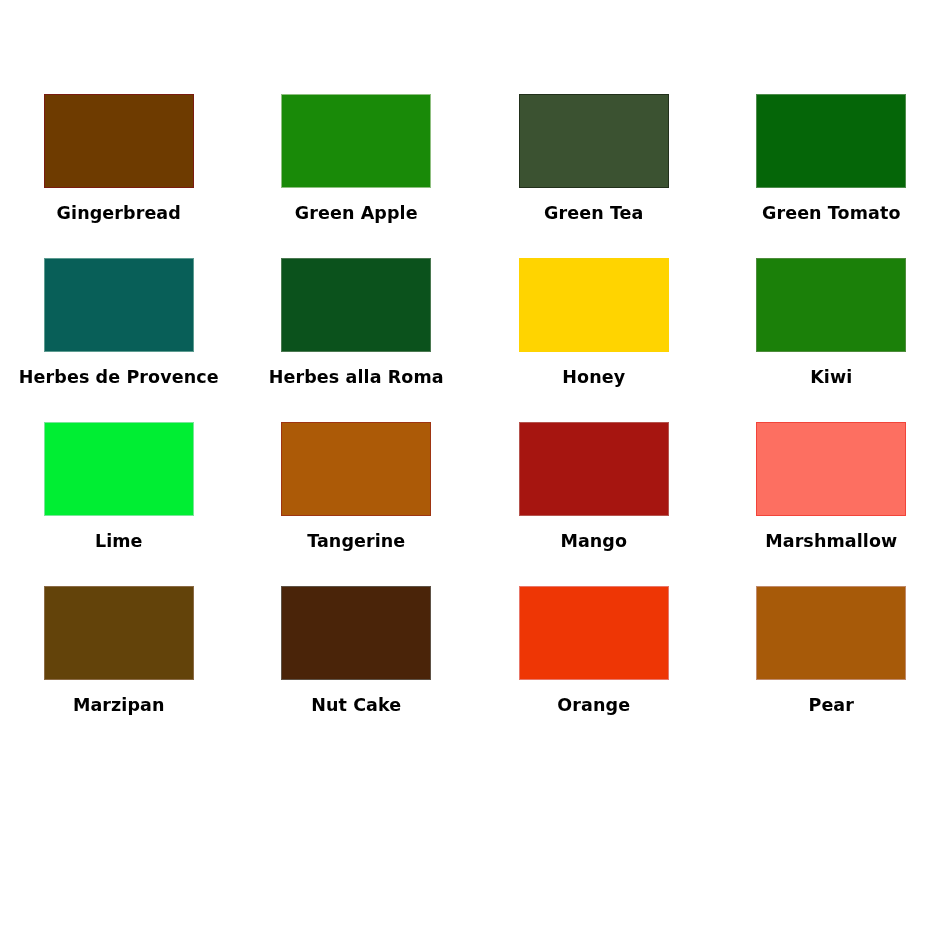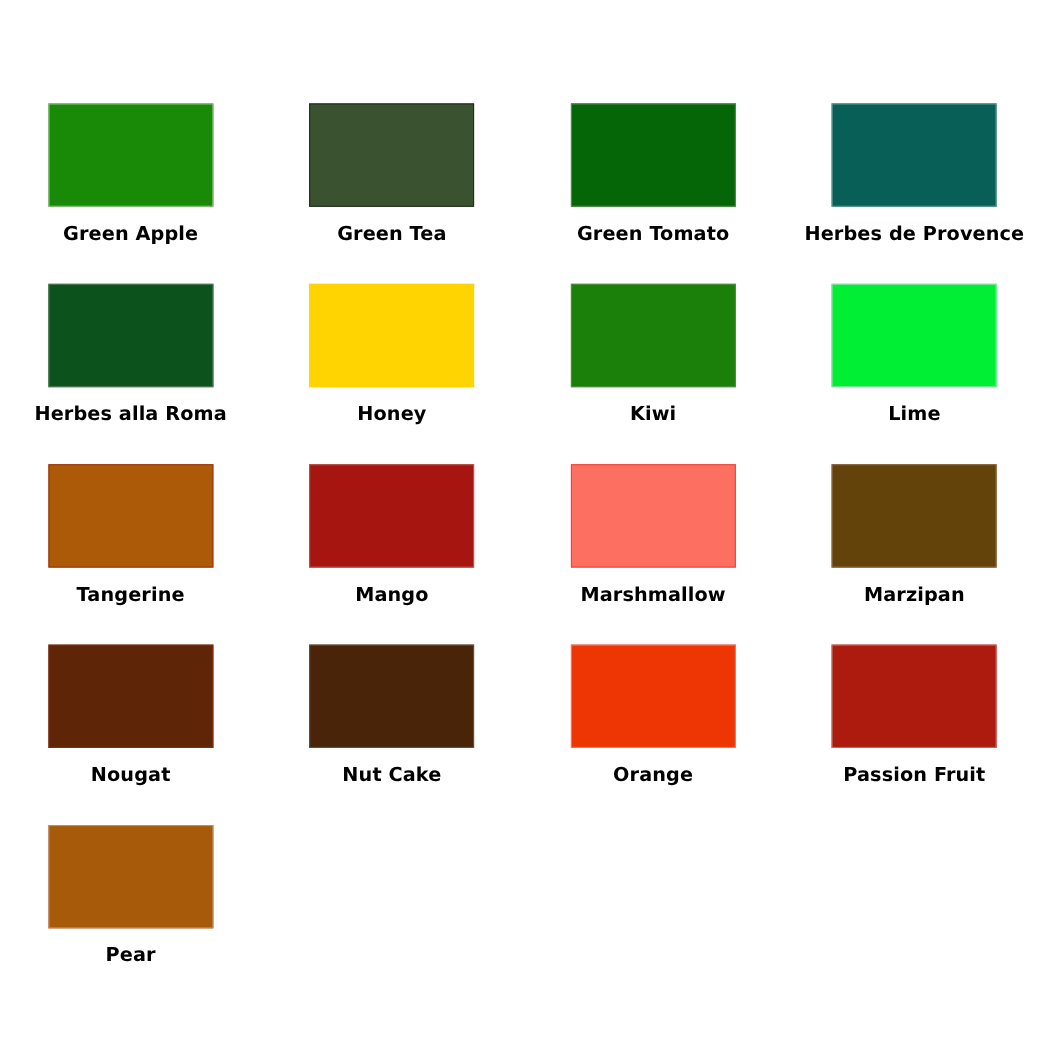--- a/index.html
+++ b/index.html
@@ -61,20 +61,24 @@
     letter-spacing: 0.1px;
   }
 </style>
 </head>
 <body>
 
 <div id="palette-page">
 
   <div id="swatch-grid">
       <div class="swatch-cell">
+        <div class="swatch-chip" style="background-color: rgb(110, 59, 0); border-color: rgb(122, 27, 16);"></div>
+        <div class="swatch-label">Gingerbread</div>
+      </div>
+      <div class="swatch-cell">
         <div class="swatch-chip" style="background-color: rgb(25, 138, 8); border-color: rgb(143, 191, 128);"></div>
         <div class="swatch-label">Green Apple</div>
       </div>
       <div class="swatch-cell">
         <div class="swatch-chip" style="background-color: rgb(59, 82, 49); border-color: rgb(34, 48, 27);"></div>
         <div class="swatch-label">Green Tea</div>
       </div>
       <div class="swatch-cell">
         <div class="swatch-chip" style="background-color: rgb(5, 102, 8); border-color: rgb(78, 140, 76);"></div>
         <div class="swatch-label">Green Tomato</div>
@@ -109,34 +113,26 @@
       </div>
       <div class="swatch-cell">
         <div class="swatch-chip" style="background-color: rgb(253, 111, 97); border-color: rgb(242, 68, 58);"></div>
         <div class="swatch-label">Marshmallow</div>
       </div>
       <div class="swatch-cell">
         <div class="swatch-chip" style="background-color: rgb(99, 67, 10); border-color: rgb(138, 106, 69);"></div>
         <div class="swatch-label">Marzipan</div>
       </div>
       <div class="swatch-cell">
-        <div class="swatch-chip" style="background-color: rgb(94, 38, 6); border-color: rgb(138, 43, 22);"></div>
-        <div class="swatch-label">Nougat</div>
-      </div>
-      <div class="swatch-cell">
         <div class="swatch-chip" style="background-color: rgb(74, 36, 9); border-color: rgb(94, 82, 70);"></div>
         <div class="swatch-label">Nut Cake</div>
       </div>
       <div class="swatch-cell">
         <div class="swatch-chip" style="background-color: rgb(238, 54, 5); border-color: rgb(232, 119, 106);"></div>
         <div class="swatch-label">Orange</div>
-      </div>
-      <div class="swatch-cell">
-        <div class="swatch-chip" style="background-color: rgb(172, 27, 14); border-color: rgb(194, 103, 92);"></div>
-        <div class="swatch-label">Passion Fruit</div>
       </div>
       <div class="swatch-cell">
         <div class="swatch-chip" style="background-color: rgb(167, 90, 9); border-color: rgb(192, 138, 107);"></div>
         <div class="swatch-label">Pear</div>
       </div>
     </div>
 
 </div>
 
 </body></html>

